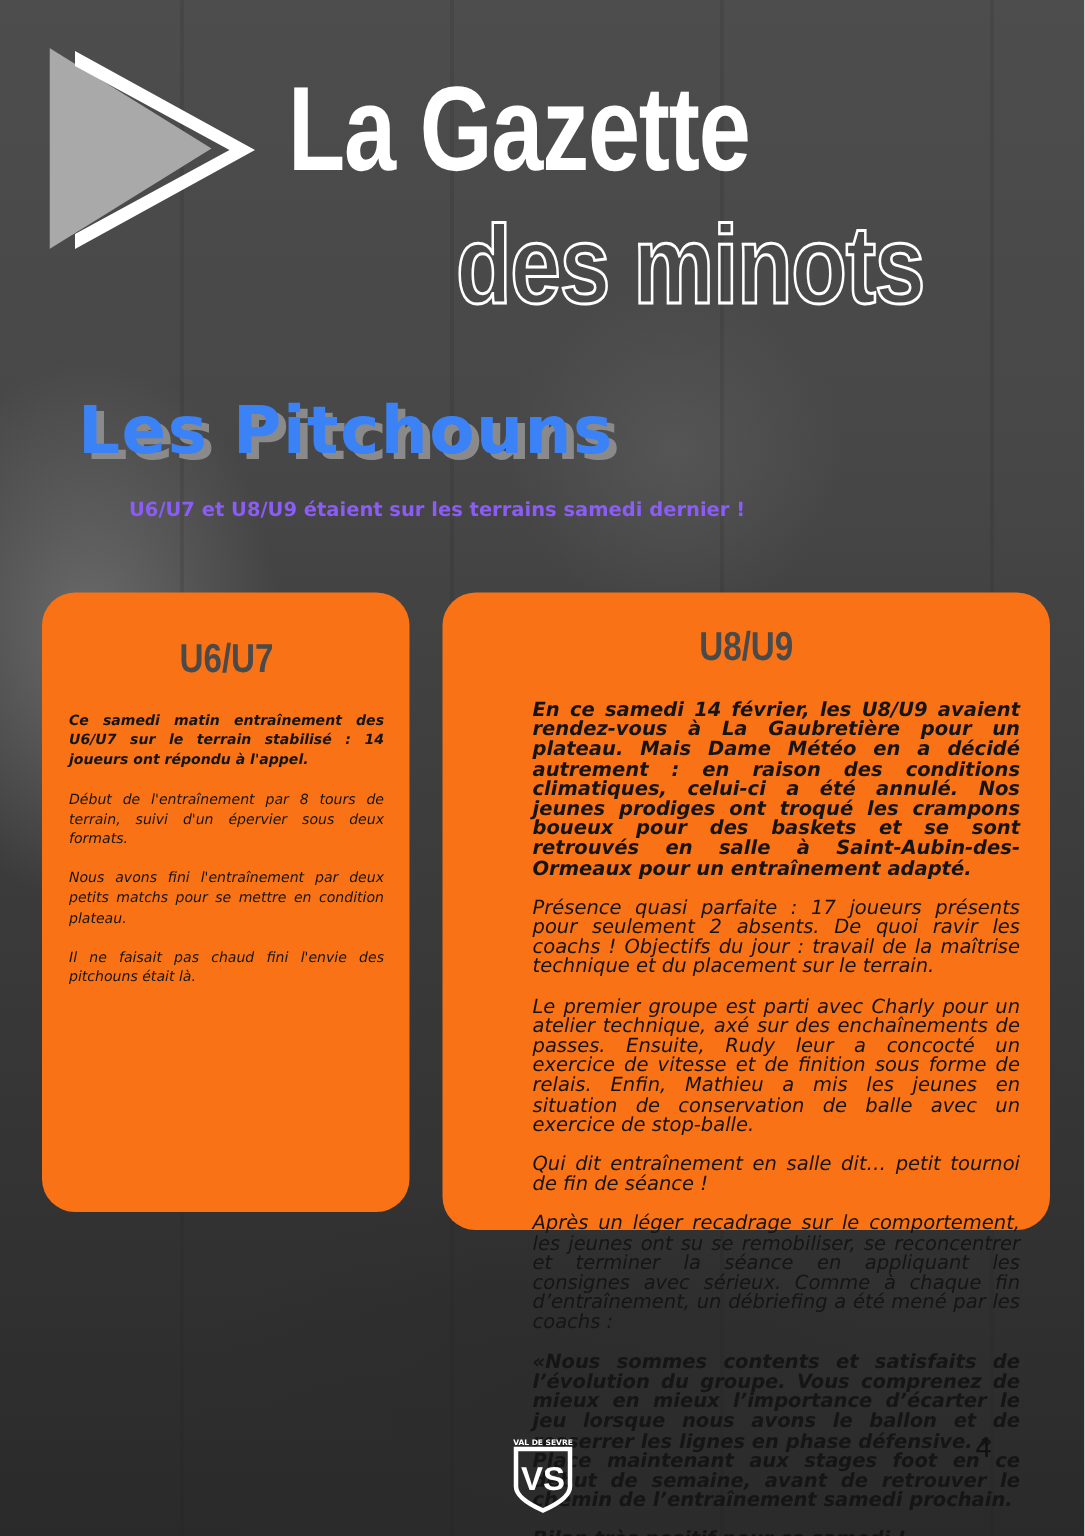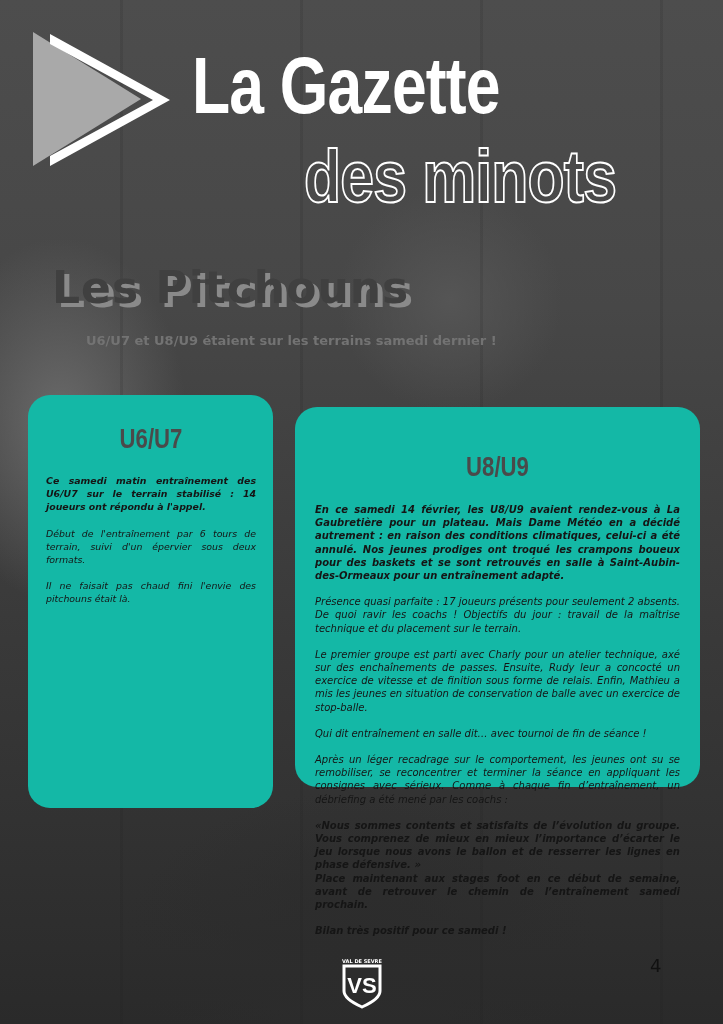--- a/index.html
+++ b/index.html
@@ -10,30 +10,30 @@
       radial-gradient(ellipse 160px 160px at 450px 300px, #555 0%, rgba(80,80,80,0) 70%),
       radial-gradient(ellipse 300px 200px at 360px 950px, #2c2c2c 0%, rgba(40,40,40,0) 80%),
       linear-gradient(180deg, #4d4d4d 0%, #474747 30%, #3a3a3a 60%, #2a2a2a 100%);
   }
   .bg::after { content:""; position:absolute; inset:0;
     background: repeating-linear-gradient(90deg, rgba(0,0,0,0) 0 120px, rgba(30,30,30,0.35) 120px 123px, rgba(0,0,0,0) 123px 180px);
     opacity:0.4; }
   .logo-tri { position:absolute; left:33px; top:30px; }
   .title1 { position:absolute; left:192px; top:46px; font-family:"Liberation Sans", sans-serif; font-weight:bold; font-size:80px; color:#fff; letter-spacing:-1px; transform:scaleX(0.78); transform-origin:left top; line-height:1; }
   .title2 { position:absolute; left:304px; top:140px; font-family:"Liberation Sans", sans-serif; font-weight:bold; font-size:74px; color:transparent; -webkit-text-stroke:2px #fff; transform:scaleX(0.82); transform-origin:left top; line-height:1; letter-spacing:-1px; }
-  .section-title { position:absolute; left:52px; top:266px; font-family:"DejaVu Sans", sans-serif; font-weight:bold; font-size:44px; color:#404040; text-shadow:5px 4px 0 #8a8a8a; letter-spacing:1px; line-height:1;text-align:right; }
-  .intro { position:absolute; left:86px; top:333px; font-weight:bold; font-size:13px; line-height:15px; color:#737373; }
-  .card { position:absolute; background:#14b8a6; border-radius:22px; box-sizing:border-box; color:#151515; }
+  .section-title { position:absolute; left:52px; top:266px; font-family:"DejaVu Sans", sans-serif; font-weight:bold; font-size:44px; color:#3b82f6; text-shadow:5px 4px 0 #8a8a8a; letter-spacing:1px; line-height:1;text-align:right; }
+  .intro { position:absolute; left:86px; top:333px; font-weight:bold; font-size:13px; line-height:15px; color:#8b5cf6; }
+  .card { position:absolute; background:#f97316; border-radius:22px; box-sizing:border-box; color:#151515; }
   .card.left { left:28px; top:395px; width:245px; height:413px; padding:28px 17px 0 18px; }
-  .card.right { left:295px; top:407px; width:405px; height:380px; padding:44px 20px 0 20px; }
+  .card.right { left:295px; top:395px; width:405px; height:425px; padding:20px 20px 0 20px; }
   .card h2 { margin:0; text-align:center; font-family:"Liberation Sans", sans-serif; font-weight:bold; font-size:27px; color:#4a4a4a; transform:scaleX(0.82); line-height:32px; }
   .card.left h2 { margin-bottom:19px; }
   .card.right h2 { margin-bottom:20px; }
   .card p { margin:0 0 13px 0; font-size:9.4px; line-height:13.2px; text-align:justify;font-style:italic; }
-  .card.right p { font-size:10px; }
+  .card.right p { font-size:13px;margin-left:40px; }
   .card p.b { font-weight:bold; }
   .club-logo { position:absolute; left:340px; top:957px; }
   .page-num { position:absolute; left:650px; top:955px; font-size:18px; color:#111; font-family:"DejaVu Sans", sans-serif; }
 </style>
 </head>
 <body>
 
 <div class="bg"></div>
 
 <svg class="logo-tri" width="140" height="140" viewBox="0 0 140 140">
@@ -45,30 +45,31 @@
 <div class="title2">des minots</div>
 
 <div class="section-title">Les Pitchouns</div>
 <div class="intro">
   <div>U6/U7 et U8/U9 étaient sur les terrains samedi dernier !</div>
 </div>
 
 <div class="card left">
   <h2>U6/U7</h2>
   <p class="b">Ce samedi matin entraînement des U6/U7 sur le terrain stabilisé : 14 joueurs ont répondu à l'appel.</p>
-  <p>Début de l'entraînement par 6 tours de terrain, suivi d'un épervier sous deux formats.</p>
+  <p>Début de l'entraînement par 8 tours de terrain, suivi d'un épervier sous deux formats.</p>
+  <p>Nous avons fini l'entraînement par deux petits matchs pour se mettre en condition plateau.</p>
   <p>Il ne faisait pas chaud fini l'envie des pitchouns était là.</p>
 </div>
 
 <div class="card right">
   <h2>U8/U9</h2>
   <p class="b">En ce samedi 14 février, les U8/U9 avaient rendez-vous à La Gaubretière pour un plateau. Mais Dame Météo en a décidé autrement : en raison des conditions climatiques, celui-ci a été annulé. Nos jeunes prodiges ont troqué les crampons boueux pour des baskets et se sont retrouvés en salle à Saint-Aubin-des-Ormeaux pour un entraînement adapté.</p>
   <p>Présence quasi parfaite : 17 joueurs présents pour seulement 2 absents. De quoi ravir les coachs ! Objectifs du jour : travail de la maîtrise technique et du placement sur le terrain.</p>
   <p>Le premier groupe est parti avec Charly pour un atelier technique, axé sur des enchaînements de passes. Ensuite, Rudy leur a concocté un exercice de vitesse et de finition sous forme de relais. Enfin, Mathieu a mis les jeunes en situation de conservation de balle avec un exercice de stop-balle.</p>
-  <p>Qui dit entraînement en salle dit… avec tournoi de fin de séance !</p>
+  <p>Qui dit entraînement en salle dit… petit tournoi de fin de séance !</p>
   <p>Après un léger recadrage sur le comportement, les jeunes ont su se remobiliser, se reconcentrer et terminer la séance en appliquant les consignes avec sérieux. Comme à chaque fin d’entraînement, un débriefing a été mené par les coachs :</p>
   <p class="b" style="margin-bottom:0">«Nous sommes contents et satisfaits de l’évolution du groupe. Vous comprenez de mieux en mieux l’importance d’écarter le jeu lorsque nous avons le ballon et de resserrer les lignes en phase défensive. »</p>
   <p class="b">Place maintenant aux stages foot en ce début de semaine, avant de retrouver le chemin de l’entraînement samedi prochain.</p>
   <p class="b">Bilan très positif pour ce samedi !</p>
 </div>
 
 <svg class="club-logo" width="44" height="52" viewBox="0 0 44 52">
   <text x="22" y="6" text-anchor="middle" font-size="5" font-weight="bold" fill="#fff" font-family="DejaVu Sans, sans-serif">VAL DE SEVRE</text>
   <path d="M4 9 H40 V34 Q40 42 22 50 Q4 42 4 34 Z" fill="none" stroke="#fff" stroke-width="3"></path>
   <text x="22" y="36" text-anchor="middle" font-size="22" font-weight="bold" fill="#fff" font-family="Liberation Sans, sans-serif">VS</text>

